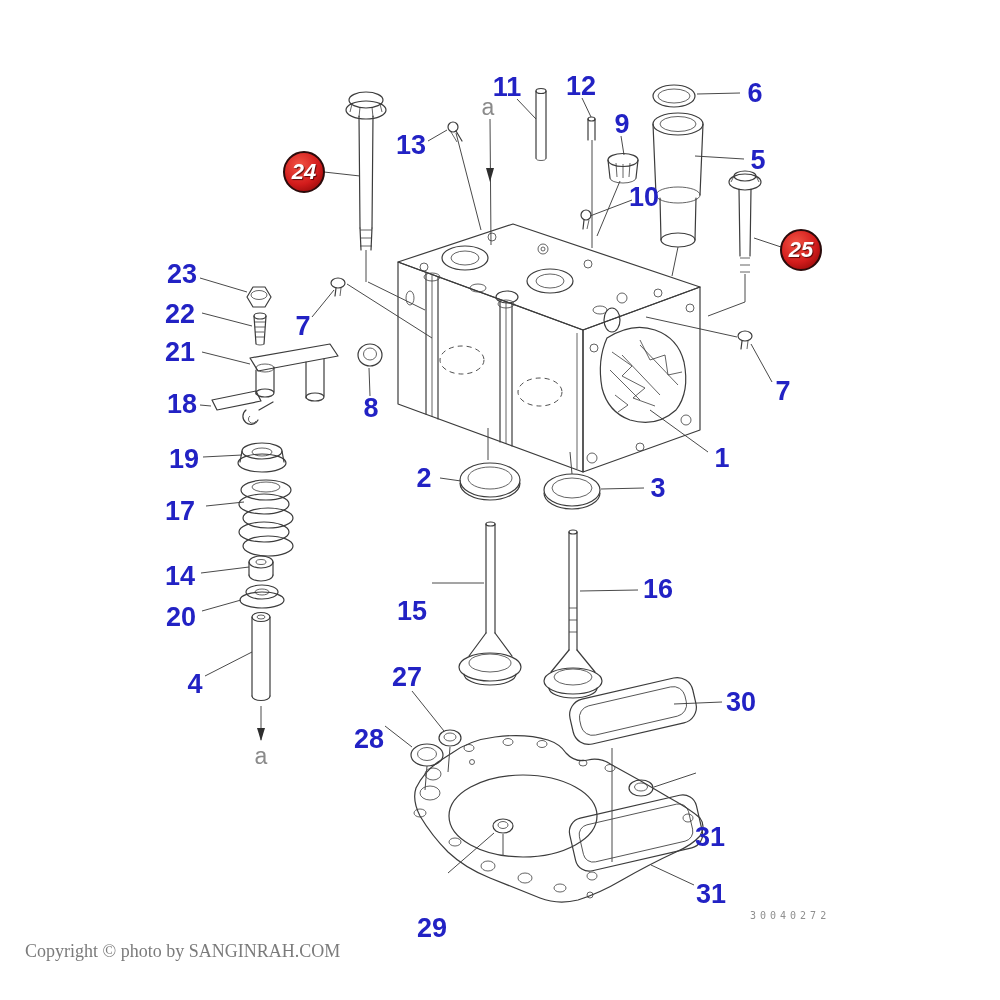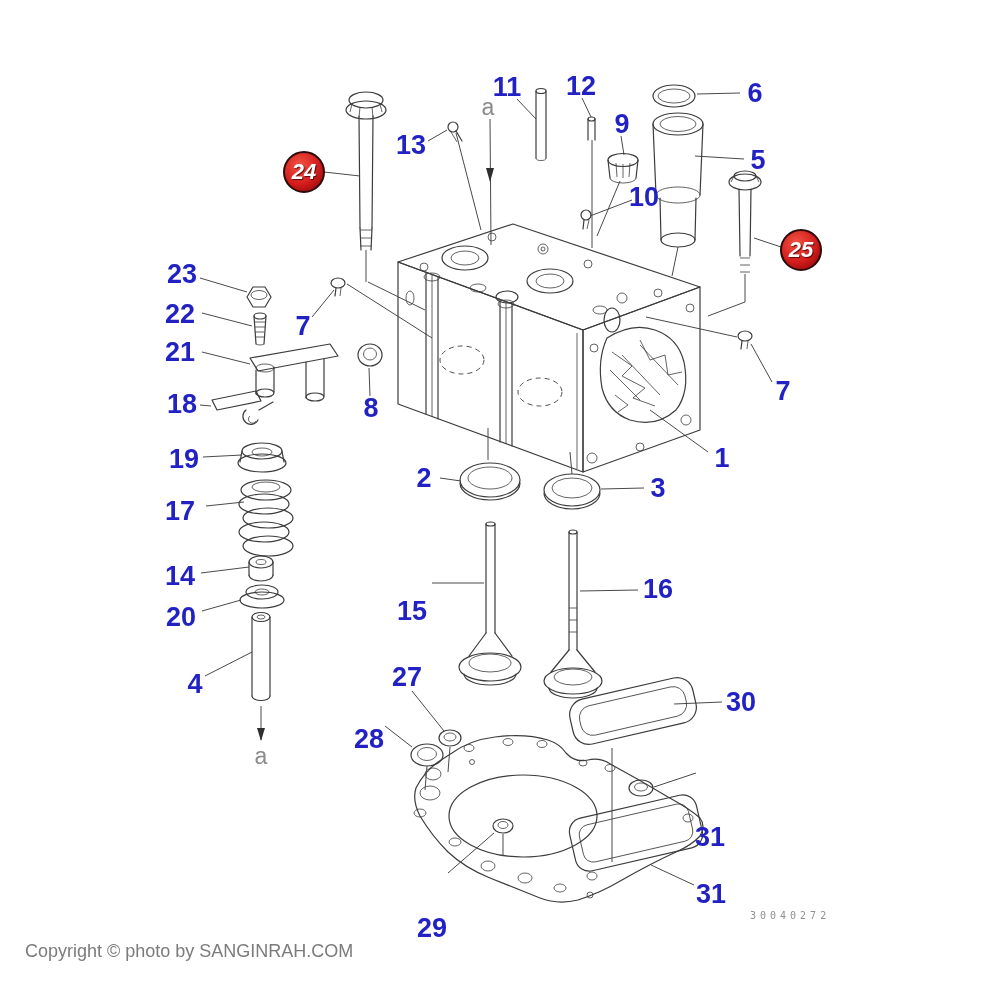--- a/index.html
+++ b/index.html
@@ -46,21 +46,21 @@
     position:absolute;left:398px;top:163px;height:70px;
     direction:rtl;white-space:nowrap;font-weight:bold;
     font-family:"DejaVu Sans", sans-serif;font-size:58px;line-height:70px;
     opacity:.88;letter-spacing:1px;user-select:none;
   }
   .wm-main{color:var(--watermark-gray);}
   .wm-accent{color:var(--watermark-purple);}
   .copyright{
     position:absolute;left:25px;top:941px;
     color:var(--copyright-gray);font-size:18px;
-    font-family:Liberation Sans, sans-serif;
+    font-family:Liberation Serif, serif;
   }
   .drawing-number{
     position:absolute;left:750px;top:910px;
     color:var(--number-gray);font-size:10px;letter-spacing:4px;
     font-family:"DejaVu Sans Mono", monospace;
   }
 </style>
 </head>
 <body>
 

